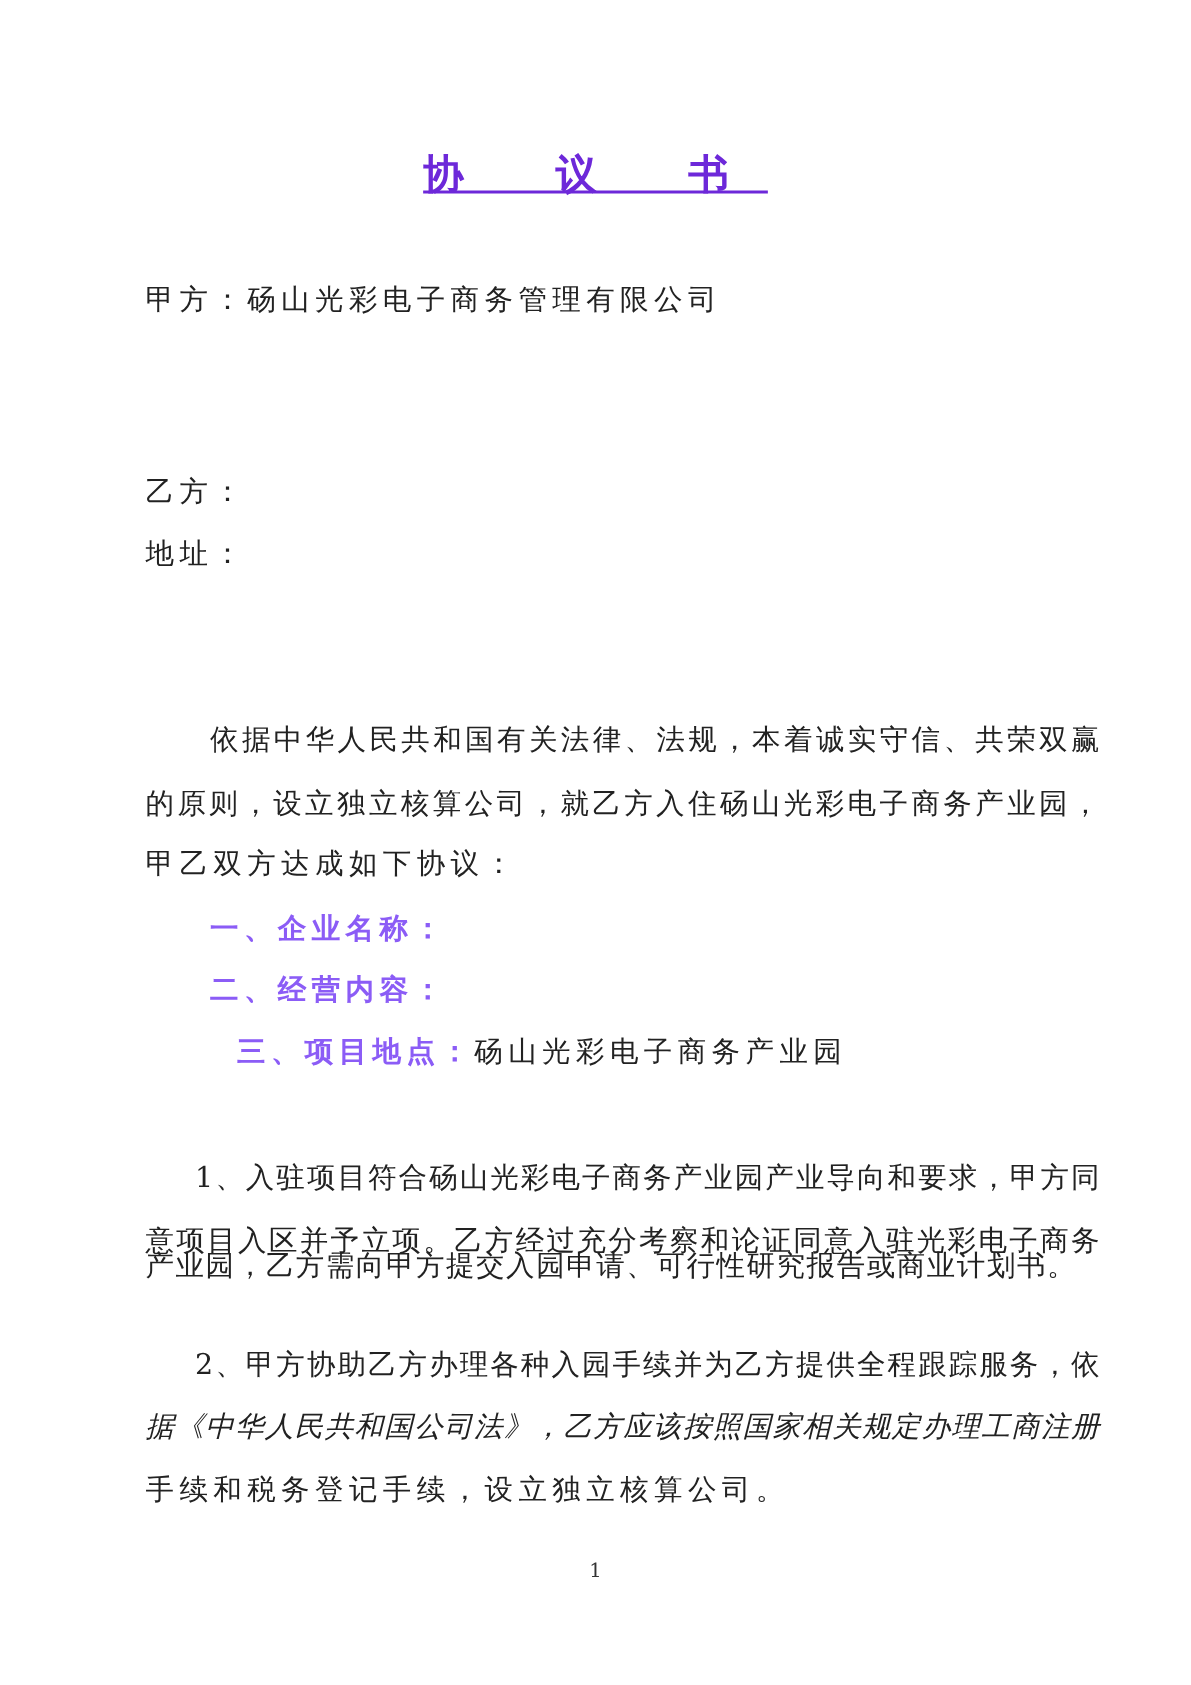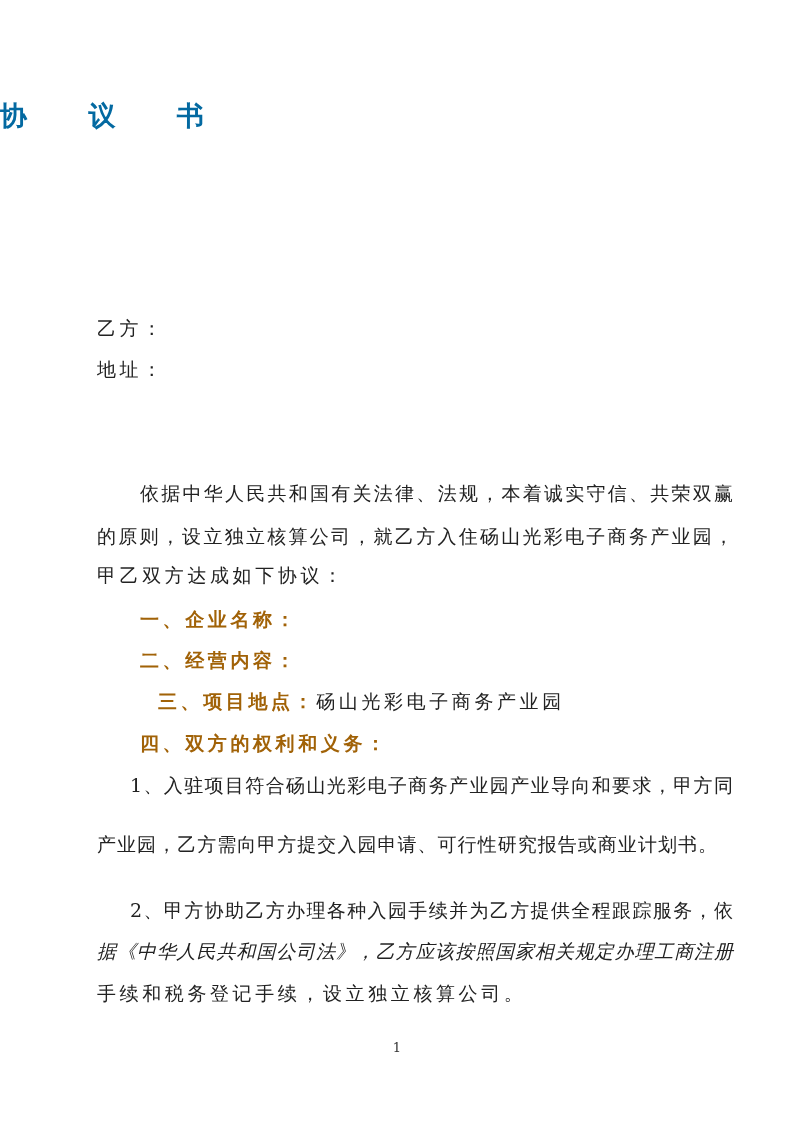--- a/index.html
+++ b/index.html
@@ -20,59 +20,63 @@
       left: 0; top: 0;
       width: 794px;
       height: 1123px;
       background: #fff;
     }
     .title {
       position: absolute;
       top: 98px;
       left: 0;
       width: 794px;
-      text-align: left;
+      text-align: center;
       font-size: 27px;
       font-weight: bold;
       letter-spacing: 26px;
-      color: #0369a1;
+      color: #6d28d9;
+      text-decoration: underline;
     }
     .line {
       position: absolute;
       left: 97px;
       font-size: 19px;
       white-space: nowrap;
       line-height: 24px;
       color: #222;
     }
     .justify {
       width: 636px;
       text-align: justify;
       text-align-last: justify;
     }
     .wide { letter-spacing: 3.6px; }
     .indent { left: 140px; }
-    .bold { font-weight: bold; color: #a16207; }
+    .bold { font-weight: bold; color: #8b5cf6; }
     .page-number {
       position: absolute;
       top: 1040px;
       left: 0;
       width: 794px;
       text-align: center;
       font-size: 13px;
       color: #333;
     }
   </style>
 </head>
 <body>
 
 <div class="page">
 
   <div class="title">协 议 书</div>
 
+  <div class="line wide" style="top:188px;">
+    <span>甲方：</span><span>砀山光彩电子商务管理有限公司</span>
+  </div>
 
   <div class="line wide" style="top:316px;">
     <span>乙方：</span><span></span>
   </div>
   <div class="line wide" style="top:357px;">
     <span>地址：</span><span></span>
   </div>
 
   <div class="line justify" style="top:482px; left:140px; width:593px;font-family:Liberation Serif, serif;">依据中华人民共和国有关法律、法规，本着诚实守信、共荣双赢</div>
   <div class="line justify" style="top:524px;">的原则，设立独立核算公司，就乙方入住砀山光彩电子商务产业园，</div>
@@ -80,25 +84,23 @@
 
   <div class="line indent wide" style="top:607px;">
     <span class="bold">一、企业名称：</span><span></span>
   </div>
   <div class="line indent wide" style="top:648px;">
     <span class="bold">二、经营内容：</span><span></span>
   </div>
   <div class="line indent wide" style="top:689px;margin-left:18px;">
     <span class="bold">三、项目地点：</span><span>砀山光彩电子商务产业园</span>
   </div>
-  <div class="line indent wide" style="top:731px;">
-    <span class="bold">四、双方的权利和义务：</span><span></span>
-  </div>
 
   <div class="line justify" style="top:773px; left:130px; width:603px;">1、入驻项目符合砀山光彩电子商务产业园产业导向和要求，甲方同</div>
+  <div class="line justify" style="top:815px;">意项目入区并予立项。乙方经过充分考察和论证同意入驻光彩电子商务</div>
   <div class="line justify" style="top:832px; width:620px;">产业园，乙方需向甲方提交入园申请、可行性研究报告或商业计划书。</div>
 
   <div class="line justify" style="top:898px; left:130px; width:603px;">2、甲方协助乙方办理各种入园手续并为乙方提供全程跟踪服务，依</div>
   <div class="line justify" style="top:939px;font-style:italic;">据《中华人民共和国公司法》，乙方应该按照国家相关规定办理工商注册</div>
   <div class="line wide" style="top:981px;">手续和税务登记手续，设立独立核算公司。</div>
 
   <div class="page-number">1</div>
 </div>
 
 </body></html>

